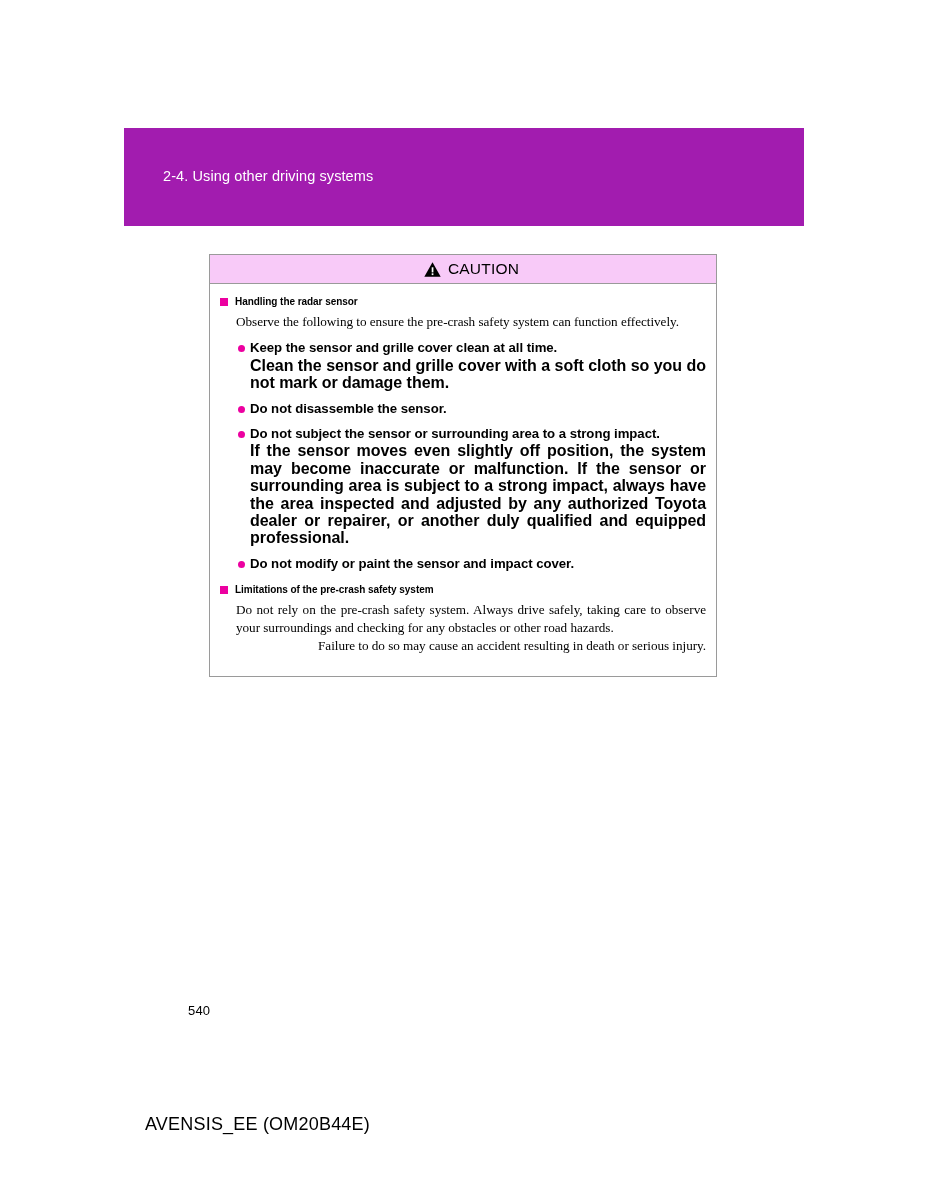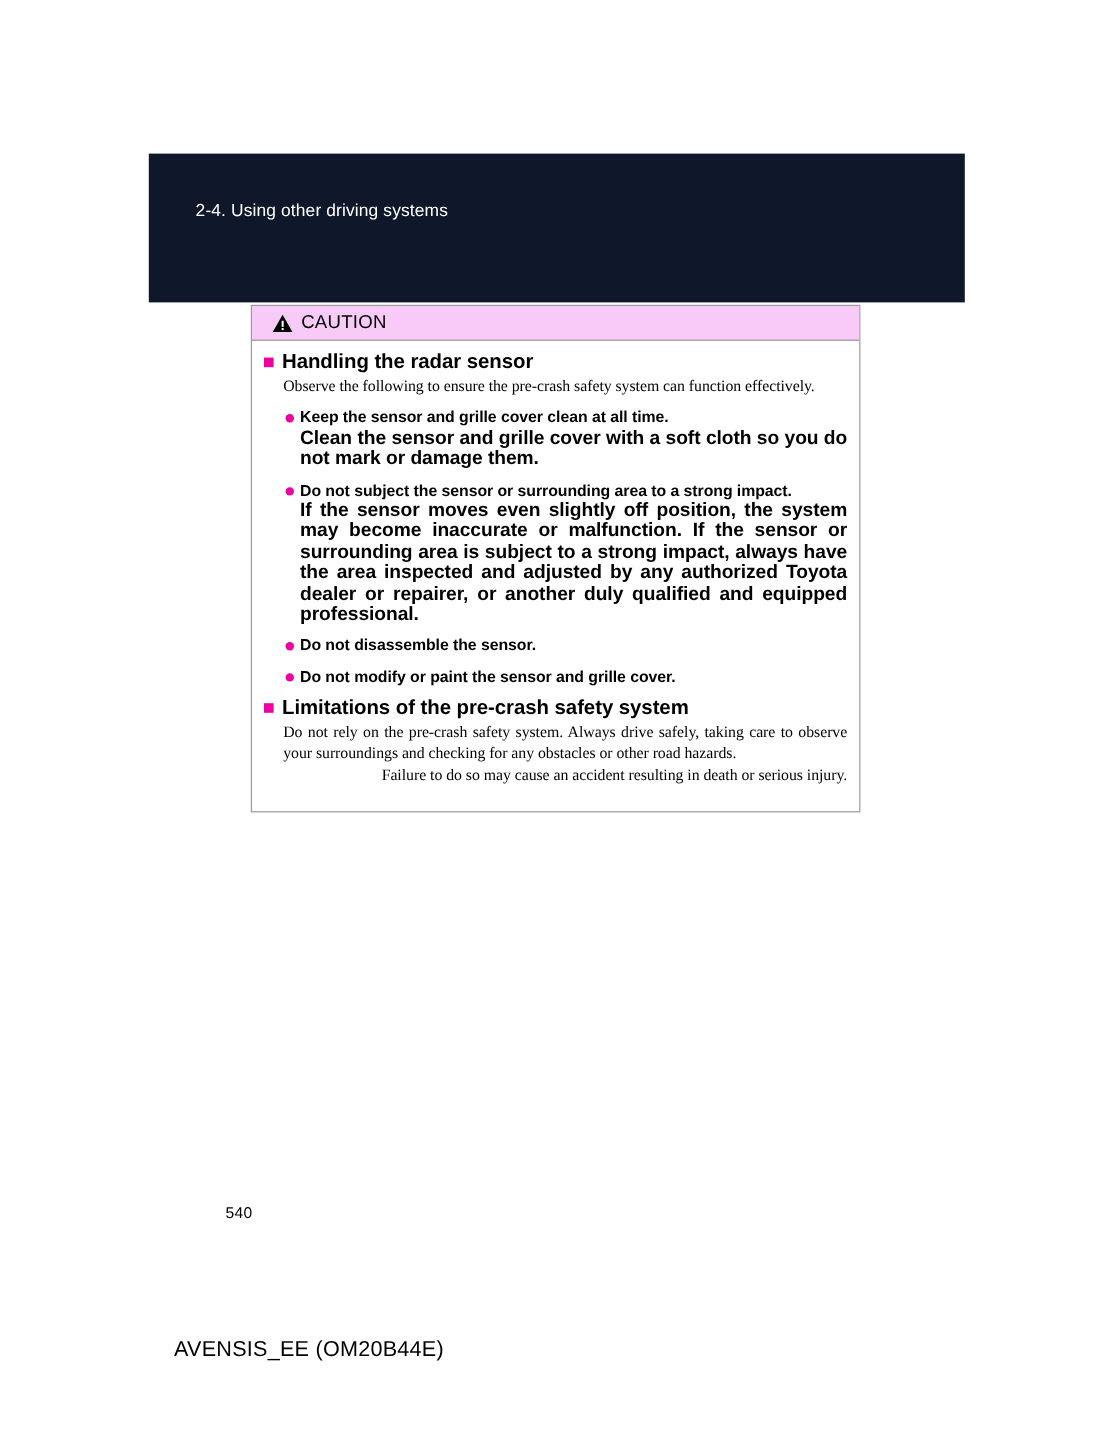--- a/index.html
+++ b/index.html
@@ -15,22 +15,22 @@
     color: #000000;
     overflow: hidden;
   }
 
   
   .section-header {
     position: absolute;
     left: 124px;
     top: 128px;
     width: 680px;
-    height: 124px;
-    background: #0f172a;
+    height: 98px;
+    background: #a21caf;
   }
   .section-header-label {
     position: absolute;
     left: 39px;
     top: 40px;
     font-size: 14.5px;
     color: #ffffff;
     letter-spacing: 0.1px;
     white-space: nowrap;
   }
@@ -46,20 +46,21 @@
     box-sizing: border-box;
   }
   .caution-header {
     background: #f8caf8;
     border-bottom: 1px solid #9a9a9a;
     height: 29px;
     display: flex;
     align-items: center;
     padding-left: 17px;
     box-sizing: border-box;
+    justify-content: center;
   }
   .warn-triangle {
     width: 17px;
     height: 15px;
     flex: 0 0 auto;
     display: block;
   }
   .caution-title {
     font-size: 15.5px;
     color: #000000;
@@ -68,21 +69,21 @@
   }
 
   .caution-body {
     padding: 9px 10px 20px 10px;
   }
 
   
   .sq-heading {
     position: relative;
     padding-left: 15px;
-    font-size: 17px;
+    font-size: 10px;
     font-weight: bold;
     line-height: 17px;
     margin: 0 0 3px 0;
     letter-spacing: -0.05px;
   }
   .sq-heading .sq-bullet {
     position: absolute;
     left: 0px;
     top: 5px;
     width: 8px;
@@ -194,33 +195,33 @@
     </div>
 
     <div class="dot-item">
       <span class="dot-bullet"></span>
       <div class="dot-lead">Keep the sensor and grille cover clean at all time.</div>
       <div class="dot-sub">Clean the sensor and grille cover with a soft cloth so you do not mark or damage them.</div>
     </div>
 
     <div class="dot-item">
       <span class="dot-bullet"></span>
+      <div class="dot-lead">Do not disassemble the sensor.</div>
+    </div>
+
+    <div class="dot-item">
+      <span class="dot-bullet"></span>
       <div class="dot-lead">Do not subject the sensor or surrounding area to a strong impact.</div>
       <div class="dot-sub">If the sensor moves even slightly off position, the system may become inaccurate or malfunction. If the sensor or surrounding area is subject to a strong impact, always have the area inspected and adjusted by any authorized Toyota dealer or repairer, or another duly qualified and equipped professional.</div>
     </div>
 
-    <div class="dot-item">
-      <span class="dot-bullet"></span>
-      <div class="dot-lead">Do not disassemble the sensor.</div>
-    </div>
-
 
     <div class="dot-item" style="margin-bottom:9px;">
       <span class="dot-bullet"></span>
-      <div class="dot-lead">Do not modify or paint the sensor and grille cover.</div>
+      <div class="dot-lead">Do not modify or paint the sensor and impact cover.</div>
     </div>
 
     <div class="sq-heading">
       <span class="sq-bullet"></span>
       <span>Limitations of the pre-crash safety system</span>
     </div>
 
     <p class="para">Do not rely on the pre-crash safety system. Always drive safely, taking care to observe your surroundings and checking for any obstacles or other road hazards.</p>
     <p class="para last-nojustify">Failure to do so may cause an accident resulting in death or serious injury.</p>
 

